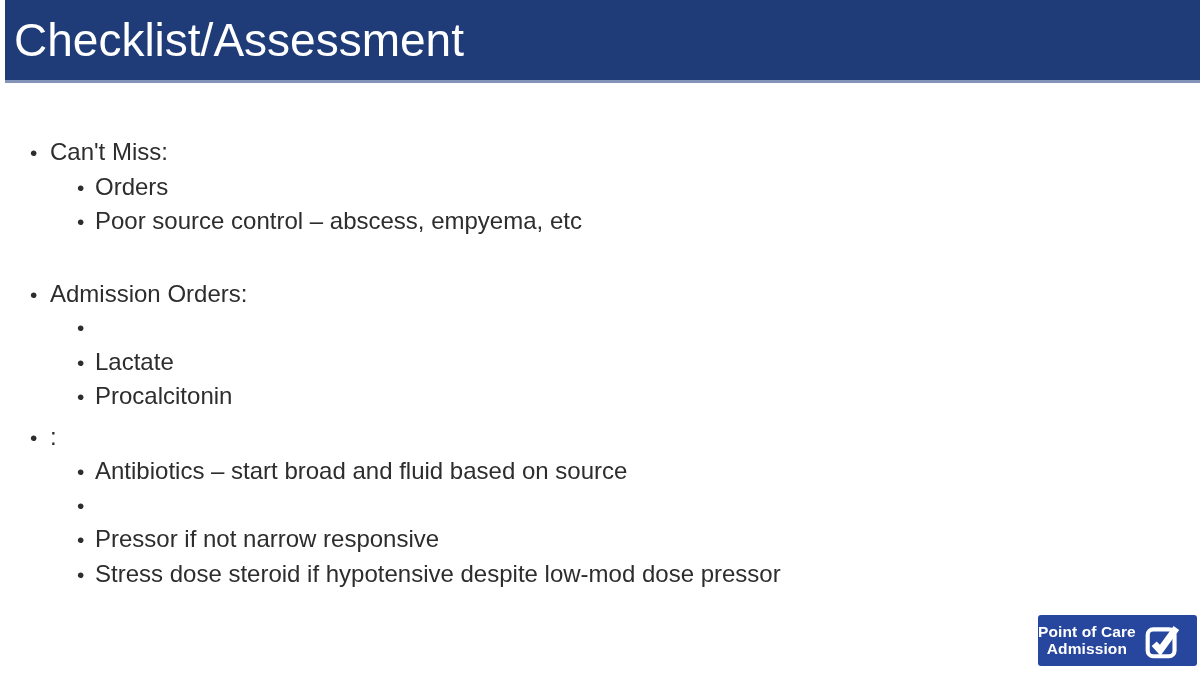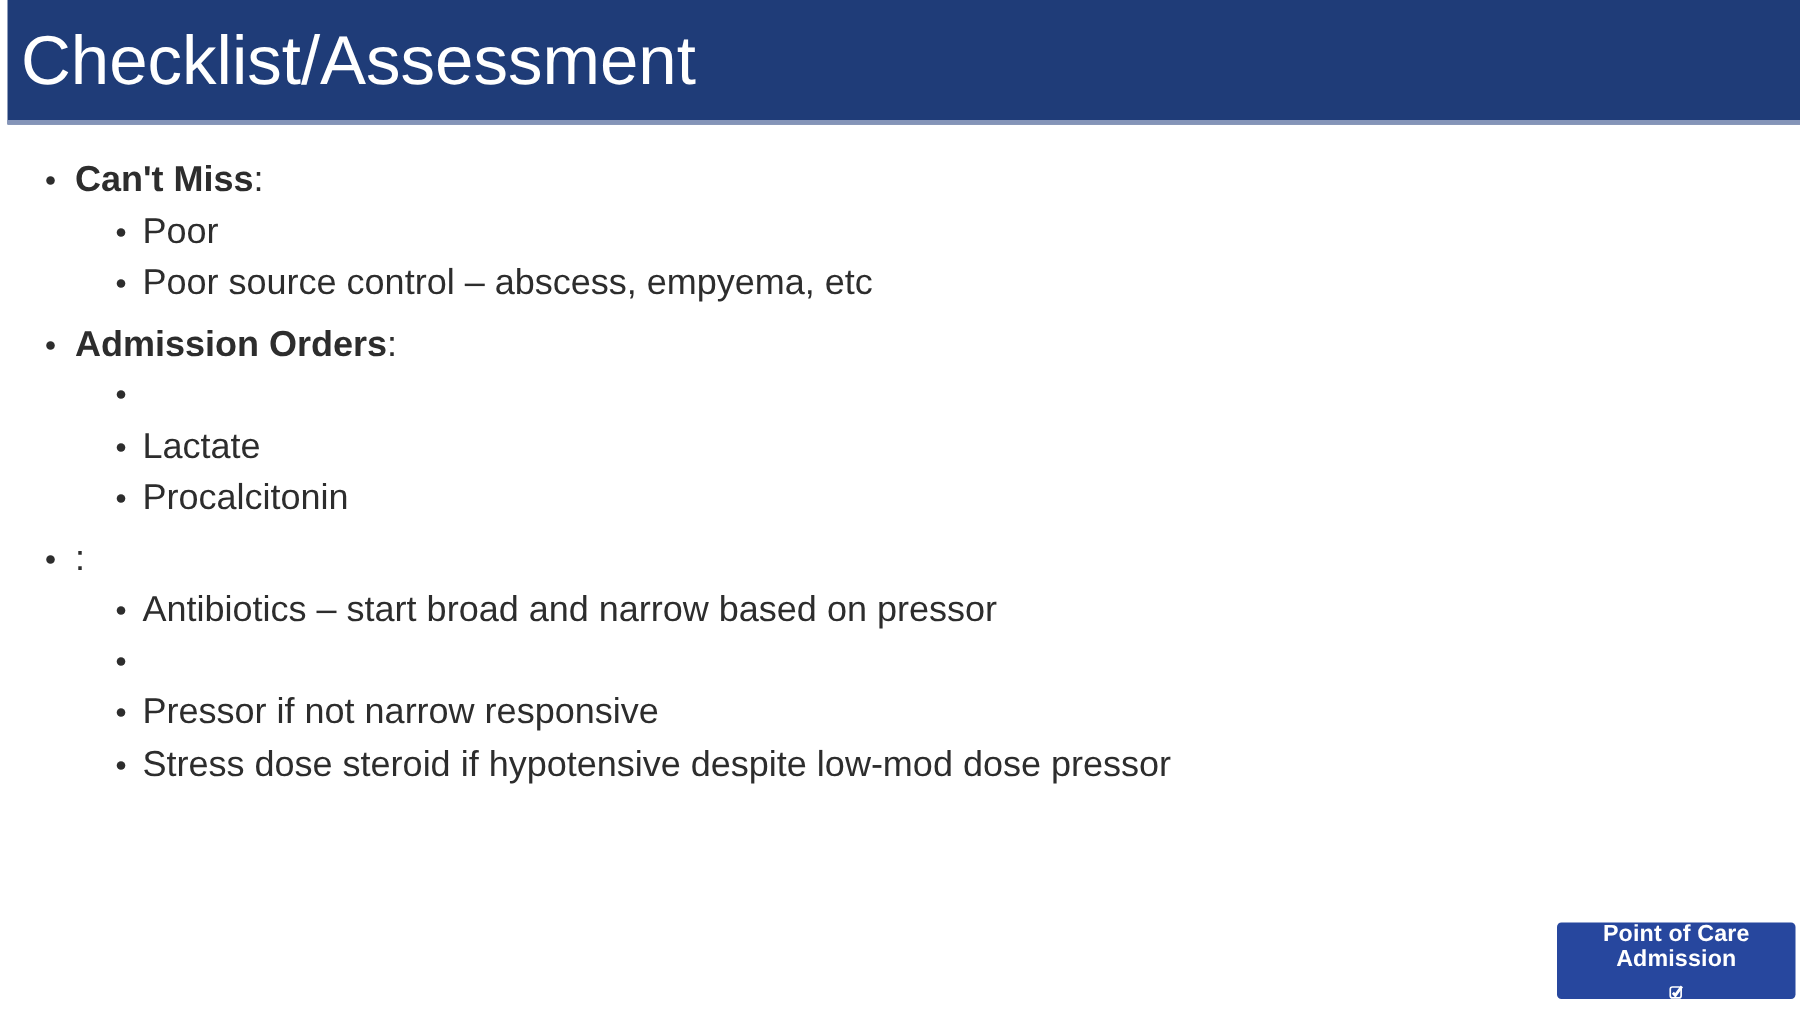--- a/index.html
+++ b/index.html
@@ -49,38 +49,37 @@
   .row {
     display: flex;
     align-items: baseline;
     white-space: pre;
   }
   .row .bullet {
     flex: 0 0 auto;
     font-size: 21px;
   }
   .row.l1 .bullet { width: 20px; margin-left: 8px; }
-  .row.l1 .text   { font-weight: 700; }
+  .row.l1 .text   { font-weight: 400; margin-top: 32px; }
   .row.l1 .suffix { font-weight: 400; }
   .row.l2 .bullet { width: 18px; margin-left: 55px; }
   
   .logo {
     position: absolute;
     left: 1038px;
     top: 615px;
     width: 159px;
     height: 51px;
     background: var(--logo-bg, #27479e);
     border-radius: 3px;
     display: flex;
     align-items: center;
-    justify-content: center;
+    justify-content: flex-start;
     gap: 8px;
     color: #ffffff;
-    flex-direction: column;
   }
   .logo-text {
     display: flex;
     flex-direction: column;
     align-items: center;
     font-weight: 700;
     font-size: 15.5px;
     line-height: 16.5px;
     letter-spacing: 0.1px;
     white-space: nowrap;
@@ -92,32 +91,32 @@
 
 <div class="slide" style="--slide-bg: #ffffff; --header-bg: #1f3c78; --header-border: #8494b8; --title-text: #ffffff; --body-text: #2d2d2d; --logo-bg: #27479e;">
 
   <header class="titlebar">
     <h1>Checklist/Assessment</h1>
   </header>
 
   <main class="body" id="slide-body">
       <div class="section">
         <div class="row l1"><span class="bullet">•</span><span class="text">Can't Miss</span><span class="suffix">:</span></div>
-        <div class="row l2"><span class="bullet">•</span><span class="text">Poor</span></div>
+        <div class="row l2"><span class="bullet">•</span><span class="text">Orders</span></div>
         <div class="row l2"><span class="bullet">•</span><span class="text">Poor source control – abscess, empyema, etc</span></div>
       </div>
       <div class="section">
         <div class="row l1"><span class="bullet">•</span><span class="text">Admission Orders</span><span class="suffix">:</span></div>
         <div class="row l2"><span class="bullet">•</span></div>
         <div class="row l2"><span class="bullet">•</span><span class="text">Lactate</span></div>
         <div class="row l2"><span class="bullet">•</span><span class="text">Procalcitonin</span></div>
       </div>
       <div class="section">
         <div class="row l1"><span class="bullet">•</span><span class="suffix">:</span></div>
-        <div class="row l2"><span class="bullet">•</span><span class="text">Antibiotics – start broad and narrow based on pressor</span></div>
+        <div class="row l2"><span class="bullet">•</span><span class="text">Antibiotics – start broad and fluid based on source</span></div>
         <div class="row l2"><span class="bullet">•</span></div>
         <div class="row l2"><span class="bullet">•</span><span class="text">Pressor if not narrow responsive</span></div>
         <div class="row l2"><span class="bullet">•</span><span class="text">Stress dose steroid if hypotensive despite low-mod dose pressor</span></div>
       </div>
     </main>
 
   <div class="logo">
     <div class="logo-text">
       <span>Point of Care</span>
       <span>Admission</span>

